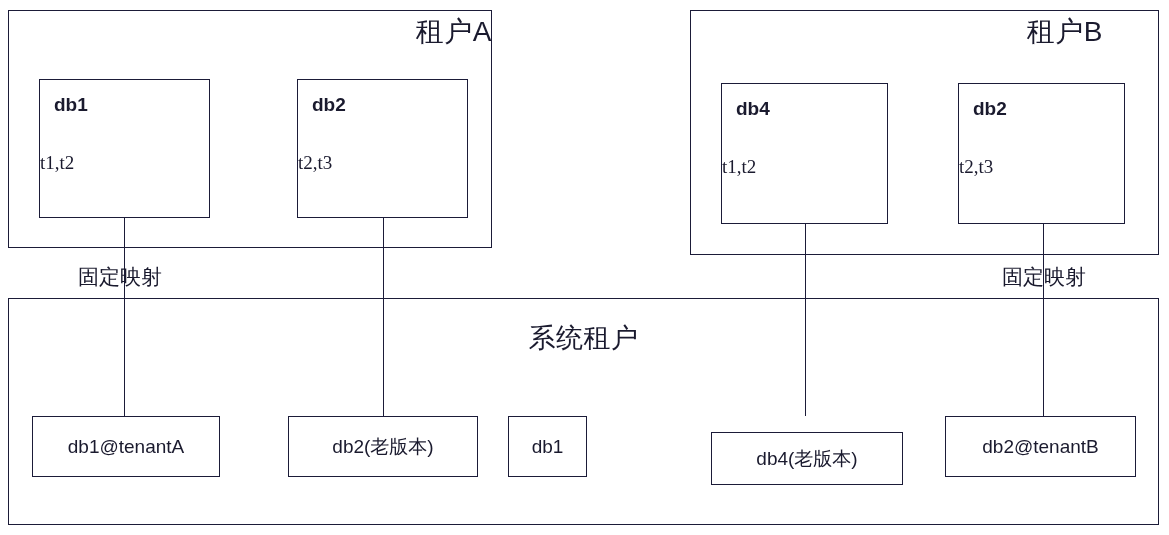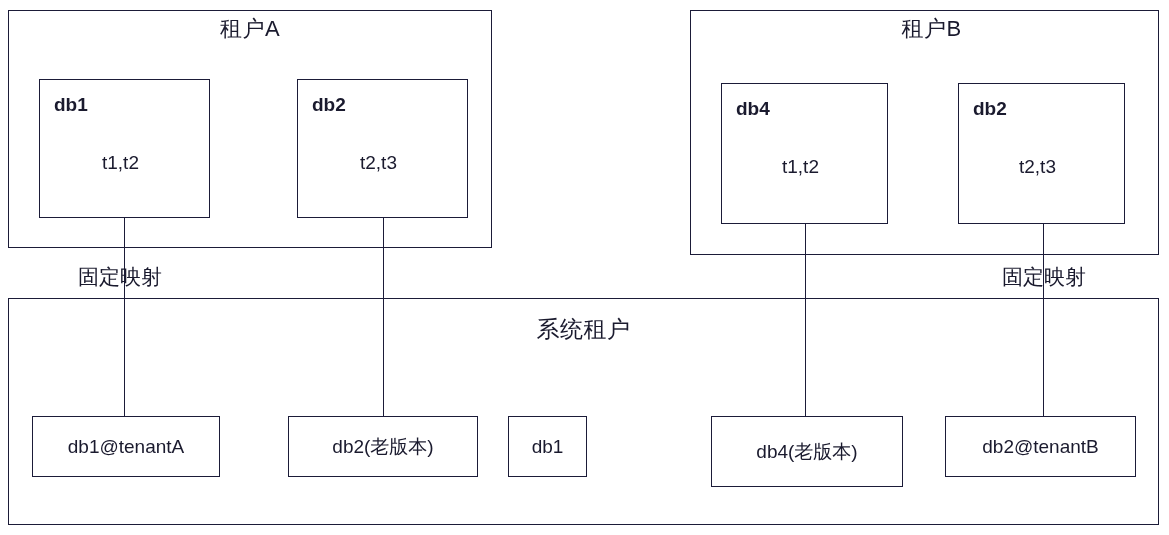--- a/index.html
+++ b/index.html
@@ -32,47 +32,49 @@
     width: 0;
     border-left: 1.4px solid #1b1b38;
   }
   .txt {
     position: absolute;
     white-space: nowrap;
     line-height: 1;
   }
   
   .tenant-title {
-    font-size: 22px;
+    font-size: 28px;
+    font-weight: 400;
+    letter-spacing: 0.5px;
+    text-align: right;
+  }
+  .system-title {
+    font-size: 27px;
     font-weight: 400;
     letter-spacing: 0.5px;
     text-align: center;
-  }
-  .system-title {
-    font-size: 23px;
-    font-weight: 400;
-    letter-spacing: 0.5px;
-    text-align: center;
+    margin-top: 7px;
   }
   
   .db-name {
     position: absolute;
     left: 14px;
     top: 14px;
     font-size: 19px;
     font-weight: bold;
   }
   .db-tables {
     position: absolute;
     left: 0;
     right: 8px;
     top: 72px;
     font-size: 19px;
     font-weight: 400;
-    text-align: center;
+    text-align: left;
+    font-family: Liberation Serif, serif;
   }
   
   .leaf-label {
     position: absolute;
     left: 0;
     right: 0;
     top: 50%;
     transform: translateY(-50%);
     text-align: center;
     font-size: 19px;
@@ -96,21 +98,21 @@
     <span class="db-name">db1</span>
     <span class="db-tables">t1,t2</span>
   </div>
 
   <div class="box" style="left:297px; top:79px; width:171px; height:139px;">
     <span class="db-name">db2</span>
     <span class="db-tables">t2,t3</span>
   </div>
 
   <div class="box" style="left:690px; top:10px; width:469px; height:245px;"></div>
-  <div class="txt tenant-title" style="left:690px; top:18px; width:413px;padding-left:35px;">租户B</div>
+  <div class="txt tenant-title" style="left:690px; top:18px; width:413px;">租户B</div>
 
   <div class="box" style="left:721px; top:83px; width:167px; height:141px;">
     <span class="db-name">db4</span>
     <span class="db-tables">t1,t2</span>
   </div>
 
   <div class="box" style="left:958px; top:83px; width:167px; height:141px;">
     <span class="db-name">db2</span>
     <span class="db-tables">t2,t3</span>
   </div>
@@ -124,21 +126,21 @@
 
   <div class="box" style="left:288px; top:416px; width:190px; height:61px;">
     <span class="leaf-label">db2(老版本)</span>
   </div>
 
   <div class="box" style="left:508px; top:416px; width:79px; height:61px;">
     <span class="leaf-label">db1</span>
   </div>
 
 
-  <div class="box" style="left:711px; top:416px; width:192px; height:71px;">
+  <div class="box" style="left:711px; top:432px; width:192px; height:53px;">
     <span class="leaf-label">db4(老版本)</span>
   </div>
 
   <div class="box" style="left:945px; top:416px; width:191px; height:61px;">
     <span class="leaf-label">db2@tenantB</span>
   </div>
 
   <div class="conn" style="left:124px; top:218px; height:198px;"></div>
 
   <div class="conn" style="left:383px; top:218px; height:198px;"></div>

